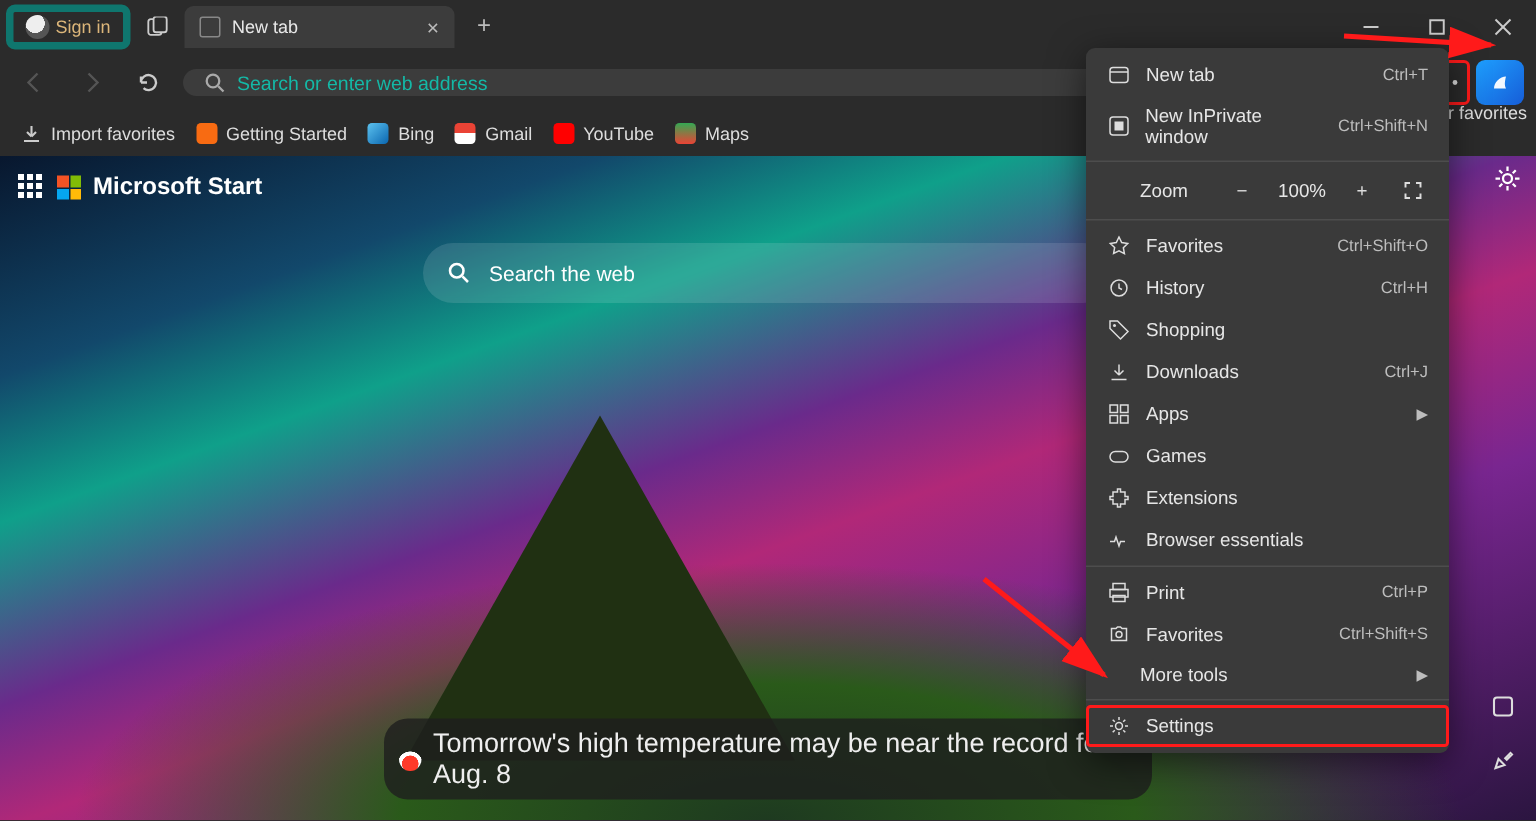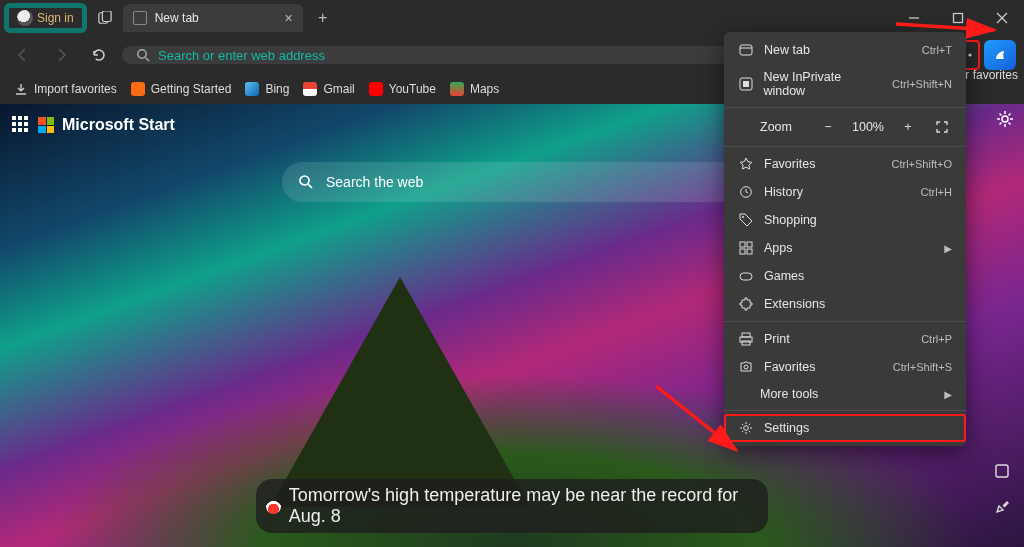--- a/index.html
+++ b/index.html
@@ -304,20 +304,29 @@
         <svg width="14" height="14">
           <path d="M1 6V1h5l7 7-5 5z" fill="none" stroke="#ddd"></path>
           <circle cx="4" cy="4" r="1" fill="#ddd"></circle>
         </svg>
       </span>
     <span>Shopping</span>
   </div>
   <div class="menu-item">
     <span class="micon">
         <svg width="14" height="14">
+          <path d="M7 2v7m0 0L4 6m3 3 3-3M2 12h10" stroke="#ddd" fill="none"></path>
+        </svg>
+      </span>
+    <span>Downloads</span>
+      <span class="short">Ctrl+J</span>
+  </div>
+  <div class="menu-item">
+    <span class="micon">
+        <svg width="14" height="14">
           <rect x="1" y="1" width="5" height="5" fill="none" stroke="#ddd"></rect>
           <rect x="8" y="1" width="5" height="5" fill="none" stroke="#ddd"></rect>
           <rect x="1" y="8" width="5" height="5" fill="none" stroke="#ddd"></rect>
           <rect x="8" y="8" width="5" height="5" fill="none" stroke="#ddd"></rect>
         </svg>
       </span>
     <span>Apps</span>
       <span class="chev">▶</span>
   </div>
   <div class="menu-item">
@@ -328,20 +337,28 @@
       </span>
     <span>Games</span>
   </div>
   <div class="menu-item">
     <span class="micon">
         <svg width="14" height="14">
           <path d="M3 3h3V1h2v2h3v3h2v2h-2v3H8v2H6v-2H3V8H1V6h2z" fill="none" stroke="#ddd"></path>
         </svg>
       </span>
     <span>Extensions</span>
+  </div>
+  <div class="menu-item">
+    <span class="micon">
+        <svg width="14" height="14">
+          <path d="M1 8h3l1-3 2 6 1-3h3" fill="none" stroke="#ddd"></path>
+        </svg>
+      </span>
+    <span>Browser essentials</span>
   </div>
   <div class="menu-sep"></div>
   <div class="menu-item">
     <span class="micon">
         <svg width="14" height="14">
           <rect x="3" y="1" width="8" height="4" fill="none" stroke="#ddd"></rect>
           <rect x="1" y="5" width="12" height="5" fill="none" stroke="#ddd"></rect>
           <rect x="3" y="9" width="8" height="4" fill="none" stroke="#ddd"></rect>
         </svg>
       </span>

